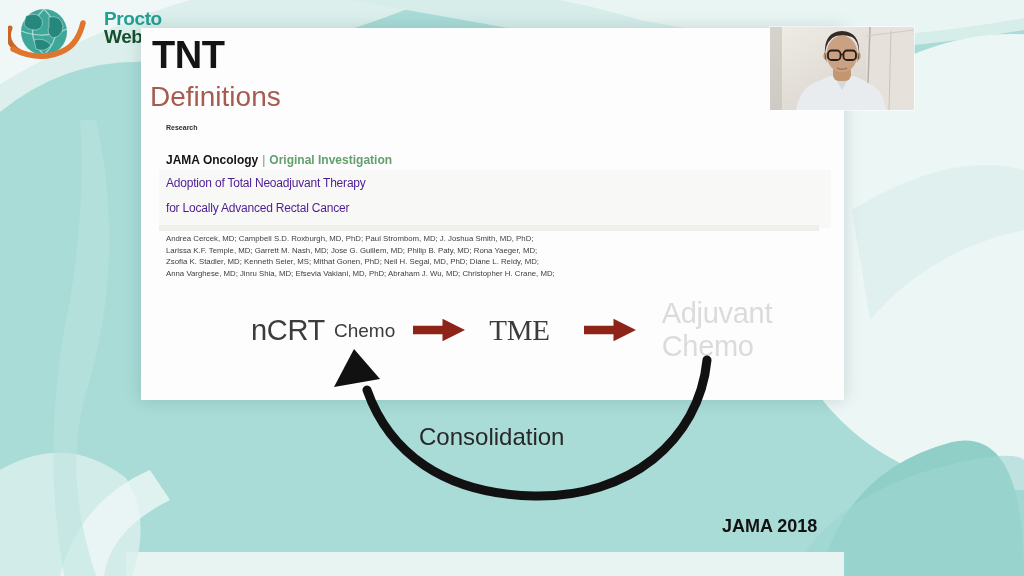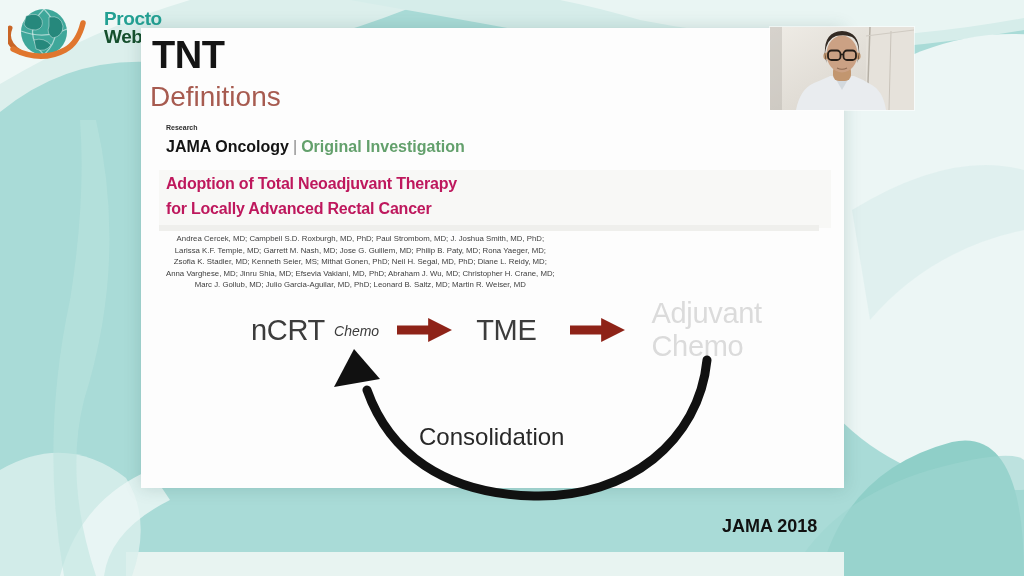--- a/index.html
+++ b/index.html
@@ -10,40 +10,40 @@
   }
   .bg-svg{position:absolute; inset:0;}
   
   .logo{position:absolute; left:8px; top:4px; width:150px; height:62px;}
   .logo svg{position:absolute; left:0; top:0;}
   .logo-text{position:absolute; left:72px; top:6px; line-height:18px; font-weight:700; letter-spacing:-0.4px;margin-left:24px;}
   .logo-top{display:block; color:#23a093; font-size:19px;}
   .logo-bottom{display:block; color:#164f2d; font-size:19px;}
   
   .slide{
-    position:absolute; left:141px; top:28px; width:703px; height:460px;
+    position:absolute; left:141px; top:28px; width:703px; height:372px;
     background:#fdfdfd; box-shadow:0 0 16px rgba(30,75,70,0.18);
   }
   .slide-title{position:absolute; left:11px; top:6px; font-size:38px; font-weight:700; color:#141414; letter-spacing:-0.5px;}
   .slide-subtitle{position:absolute; left:9px; top:53px; font-size:28px; font-weight:400; color:#a75b50;}
   .running-head{position:absolute; left:25px; top:96px; font-size:7px; font-weight:700; color:#2e2e2e;}
-  .journal-line{position:absolute; left:25px; top:110px; font-size:16px; font-weight:700; color:#141414;}
+  .journal-line{position:absolute; left:25px; top:125px; font-size:12px; font-weight:700; color:#141414;}
   .journal-divider{color:#8a8a8a; font-weight:400; padding:0 4px;}
   .article-type{color:#63a06c;}
   .title-band{position:absolute; left:18px; top:142px; width:672px; height:58px; background:#f8f8f6;}
   .title-underband{position:absolute; left:18px; top:197px; width:660px; height:6px; background:#efefec;}
-  .paper-title{position:absolute; left:25px; top:143px; font-size:16px; line-height:25px; font-weight:700; color:#be185d; letter-spacing:-0.2px;}
-  .authors{position:absolute; left:25px; top:205px; font-size:7.8px; line-height:11.5px; color:#3d3d3d;text-align:center;}
+  .paper-title{position:absolute; left:25px; top:143px; font-size:12px; line-height:25px; font-weight:400; color:#4c1d95; letter-spacing:-0.2px;}
+  .authors{position:absolute; left:25px; top:205px; font-size:7.8px; line-height:11.5px; color:#3d3d3d;}
   
   .flow-row{position:absolute; left:110px; top:281px; height:42px; display:flex; align-items:center;}
   .step-lg{font-size:29px; color:#3c3c3c; letter-spacing:-0.3px;}
-  .step-sm{font-size:14px; color:#3c3c3c; margin-left:9px; position:relative; top:1px;font-style:italic;}
+  .step-sm{font-size:19px; color:#3c3c3c; margin-left:9px; position:relative; top:1px;}
   .step-faded{color:#dbdbdb;}
   .flow-arrow{margin:0 0 0 18px;}
-  .gap-a{margin-left:24px;}
+  .gap-a{margin-left:24px;font-family:Liberation Serif, serif;}
   .gap-b{margin-left:34px;}
   .gap-c{margin-left:26px;}
   .curved-arrow{position:absolute; left:150px; top:318px;}
   .loop-label{position:absolute; left:278px; top:395px; font-size:24px; color:#282828;}
   .citation{position:absolute; left:581px; top:488px; font-size:18px; font-weight:700; color:#111;}
   
   .webcam{
     position:absolute; left:770px; top:27px; width:144px; height:83px;
     outline:1px solid rgba(255,255,255,0.55); overflow:hidden; background:#ddd8d0;
   }
@@ -112,21 +112,20 @@
     <div class="paper-title">
       <div>Adoption of Total Neoadjuvant Therapy</div>
       <div>for Locally Advanced Rectal Cancer</div>
     </div>
 
     <div class="authors">
       <div>Andrea Cercek, MD; Campbell S.D. Roxburgh, MD, PhD; Paul Strombom, MD; J. Joshua Smith, MD, PhD;</div>
       <div>Larissa K.F. Temple, MD; Garrett M. Nash, MD; Jose G. Guillem, MD; Philip B. Paty, MD; Rona Yaeger, MD;</div>
       <div>Zsofia K. Stadler, MD; Kenneth Seier, MS; Mithat Gonen, PhD; Neil H. Segal, MD, PhD; Diane L. Reidy, MD;</div>
       <div>Anna Varghese, MD; Jinru Shia, MD; Efsevia Vakiani, MD, PhD; Abraham J. Wu, MD; Christopher H. Crane, MD;</div>
-      <div>Marc J. Gollub, MD; Julio Garcia-Aguilar, MD, PhD; Leonard B. Saltz, MD; Martin R. Weiser, MD</div>
     </div>
 
     <div class="flow-row">
       <span class="step-lg">nCRT</span>
       <span class="step-sm">Chemo</span>
       <svg class="flow-arrow" width="60" height="26" viewBox="0 0 60 26">
         <polygon points="0,8 34,8 34,0 60,13 34,26 34,18 0,18" fill="#8e2318"></polygon>
       </svg>
       <span class="step-lg gap-a">TME</span>
       <svg class="flow-arrow gap-b" width="60" height="26" viewBox="0 0 60 26">

